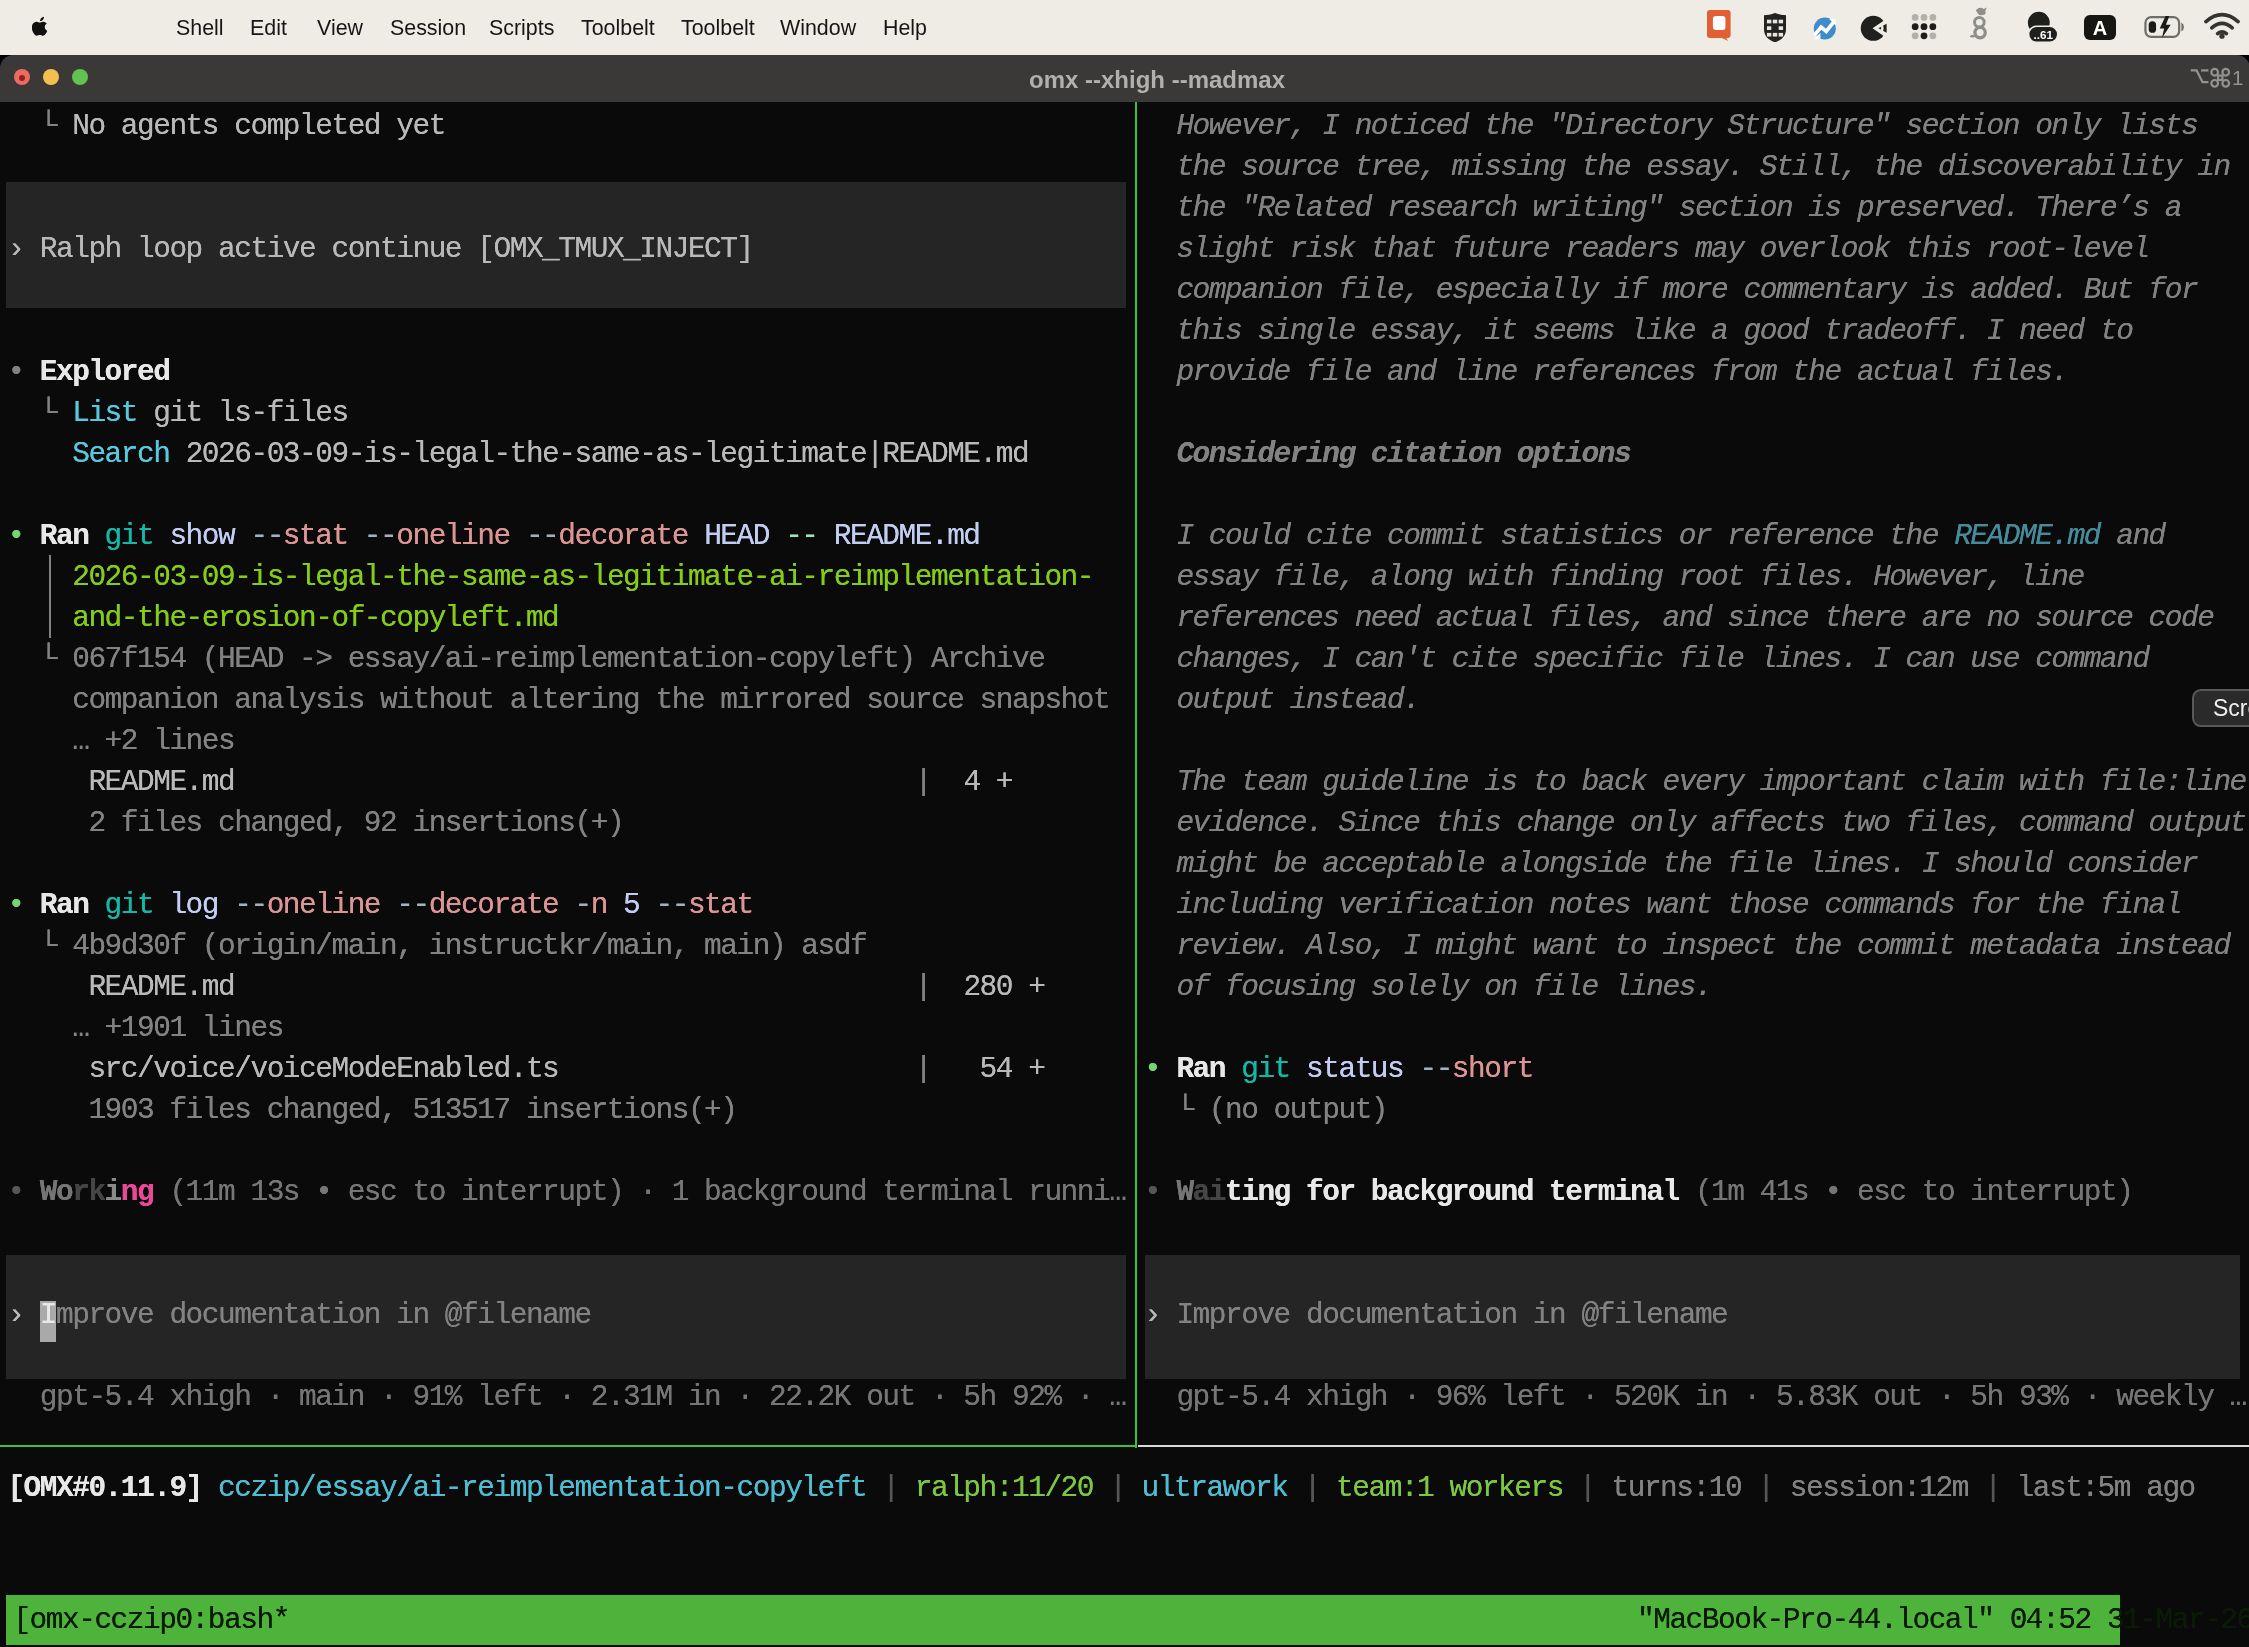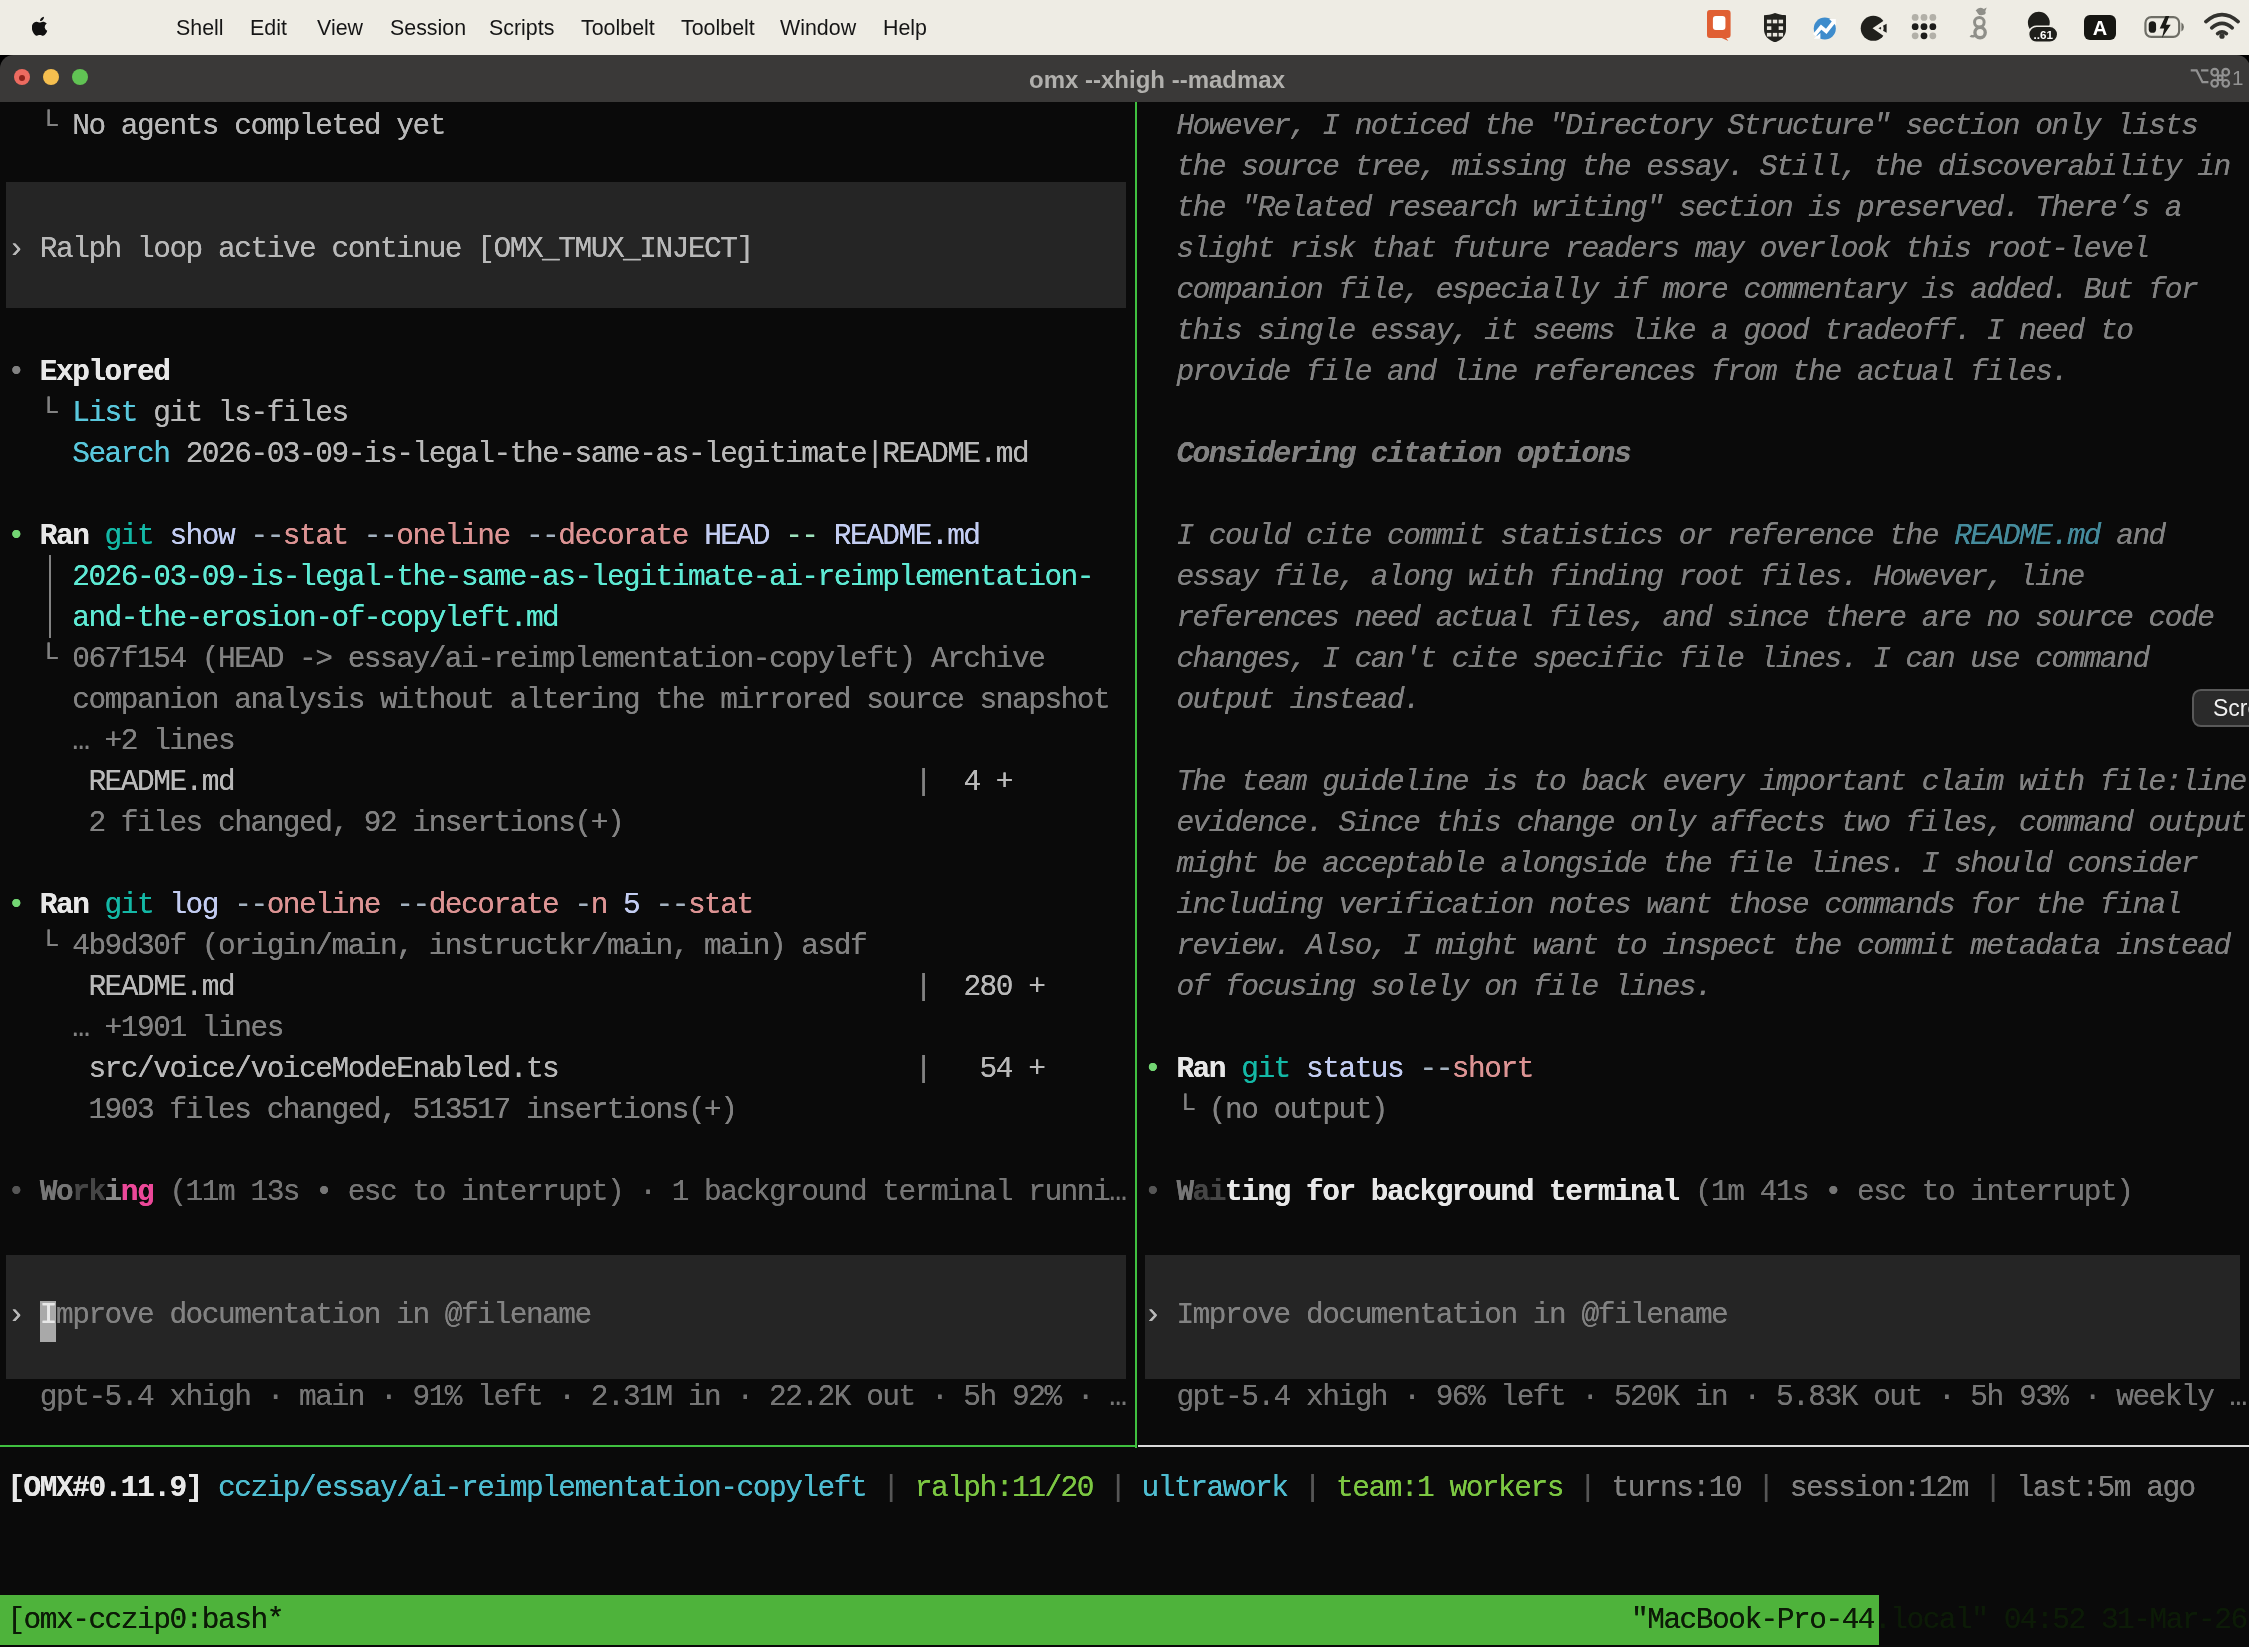--- a/index.html
+++ b/index.html
@@ -34,35 +34,35 @@
 .b { font-weight:bold; }
 .wh { color:#e8e8e8; }
 .txt { color:#b9b9b9; }
 .dim { color:#828282; }
 .dim2 { color:#767676; }
 .blu { color:#14b8a6;margin-top:25px; }
 .lav { color:#c3cdf2; }
 .sla { color:#a3b1bf; }
 .sal { color:#dd9494; }
 .min { color:#9fe3bd; }
-.per { color:#5eead4;margin-top:22px; }
+.per { color:#84cc16;margin-top:22px; }
 .cyn { color:#59c7dc; }
 .tea { color:#458b9c; }
 .cst { color:#4fbdd1; }
 .grn { color:#7cc742; }
 .bug { color:#73d673; }
 .bud { color:#565656; }
 .it { font-style:italic; }
 
 .box { position:absolute; background:#252525; }
 #vline { position:absolute; left:1135px; top:102px; width:2.2px; height:1346px; background:#3fbf3f; }
 #hlineL { position:absolute; left:0; top:1445px; width:1135px; height:2.2px; background:#3fbf3f; }
 #hlineR { position:absolute; left:1138px; top:1445px; width:1112px; height:2.2px; background:#d9d9d9; }
 
-#statusbar { position:absolute; left:0; top:1595px; width:1879px; height:50px; background:#4eb33b; }
+#statusbar { position:absolute; left:6px; top:1595px; width:2114px; height:50px; background:#4eb33b; }
 #statusbar pre { color:#0c1b07; }
 
 #scre { position:absolute; left:2192px; top:689px; width:66px; height:38px; background:#2a2a2a;
   border:2.2px solid #595959; border-radius:8.9px; color:#f0f0f0; font-size:23px; line-height:34px; padding-left:19px; }
 
 .cur { color:#e8e8e8; }
 .wrk1 { color:#454545; }
 .wrk2 { color:#8a8a8a; }
 .wrk3 { color:#ec4899; }
 #conn { position:absolute; left:49px; top:453px; width:2.2px; height:83px; background:#828282; }

